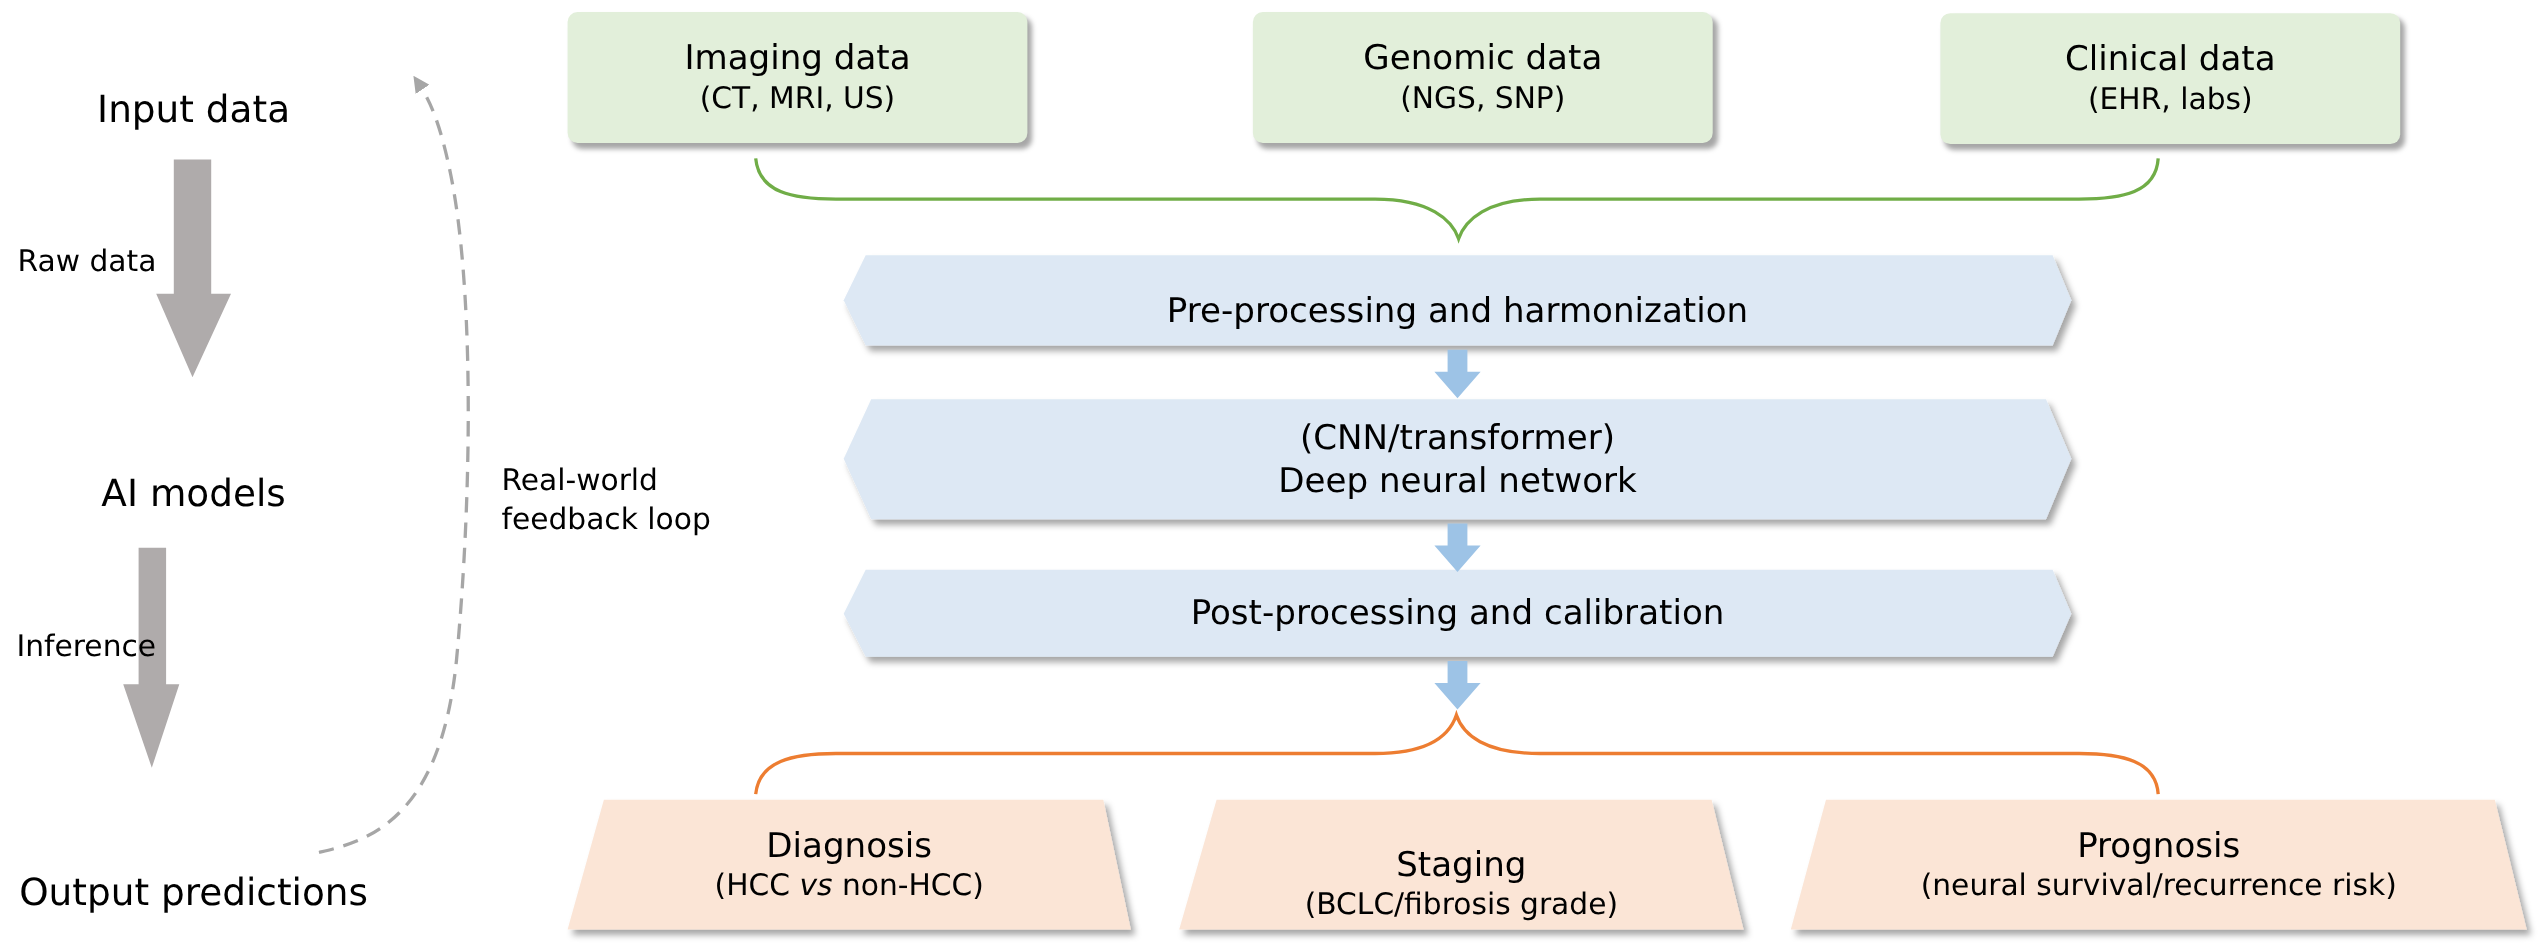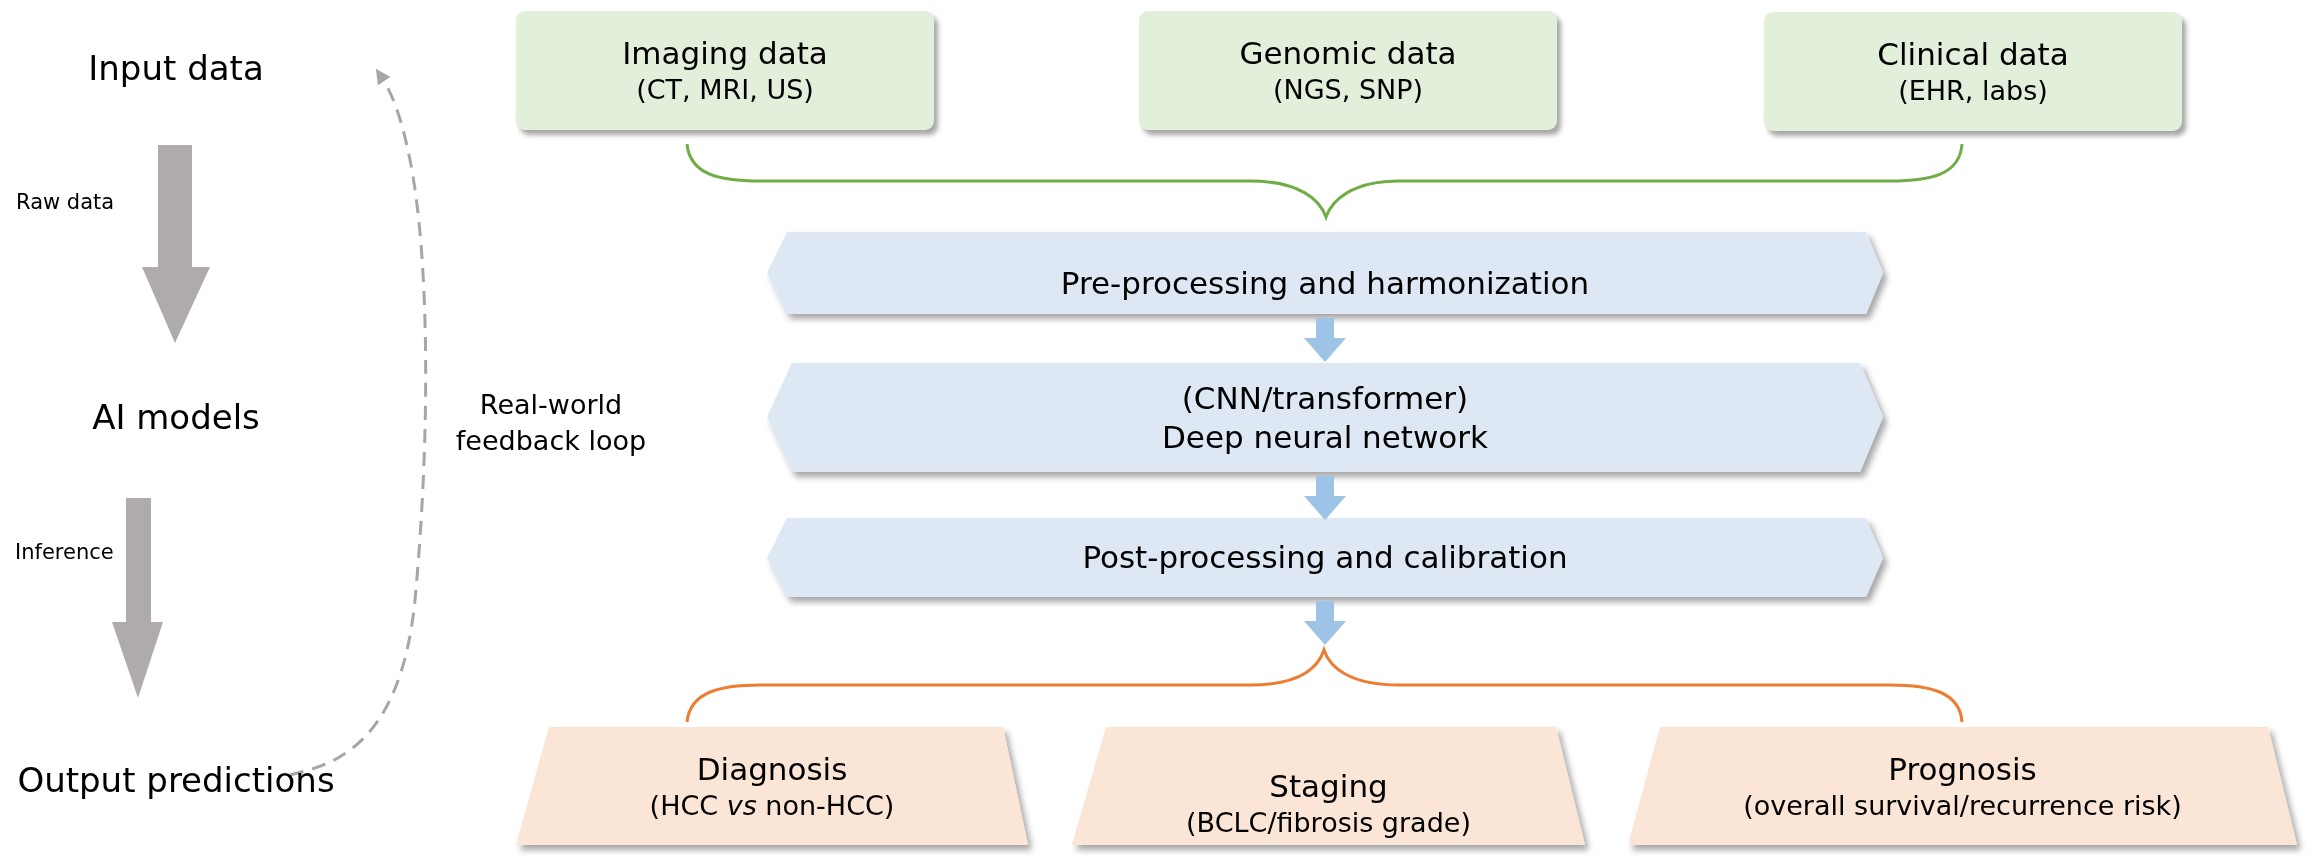--- a/index.html
+++ b/index.html
@@ -1,21 +1,21 @@
 <!DOCTYPE html>
 <html><head>
 <meta charset="utf-8">
 <style>
   html, body { margin: 0; padding: 0; background: #ffffff; }
   body { width: 2314px; height: 860px; position: relative; overflow: hidden;
          font-family: "DejaVu Sans", "Liberation Sans", sans-serif; color: #000; }
   svg.canvas { position: absolute; left: 0; top: 0; }
-  .lbl { position: absolute; white-space: nowrap; text-align: center; line-height: 1.2; }
+  .lbl { position: absolute; white-space: nowrap; line-height: 1.2; margin-top: 32px; }
   .left-big { font-size: 34px; transform: translateX(-50%); }
-  .left-small { font-size: 21px; }
+  .left-small { font-size: 27px; }
   .box-text { position: absolute; display: flex; flex-direction: column; align-items: center; justify-content: center; text-align: center; }
   .box-title { font-size: 31px; line-height: 1.25; }
   .box-sub { font-size: 27px; line-height: 1.25; }
   .input-box { background: #e2efda; border-radius: 9px; box-shadow: 4px 5px 5px rgba(0,0,0,0.35); }
   .feedback { font-size: 27px; transform: translateX(-50%); line-height: 1.35; }
   i { }
 </style>
 </head>
 <body>
 
@@ -89,14 +89,14 @@
 <div class="box-text" style="left:516px; top:727px; width:512px; height:118px;">
   <div class="box-title">Diagnosis</div>
   <div class="box-sub"><span>(HCC </span><i>vs</i><span> non-HCC)</span></div>
 </div>
 <div class="box-text" style="left:1072px; top:727px; width:513px; height:152px;">
   <div class="box-title">Staging</div>
   <div class="box-sub">(BCLC/fibrosis grade)</div>
 </div>
 <div class="box-text" style="left:1628px; top:727px; width:669px; height:118px;">
   <div class="box-title">Prognosis</div>
-  <div class="box-sub">(overall survival/recurrence risk)</div>
+  <div class="box-sub">(neural survival/recurrence risk)</div>
 </div>
 
 </body></html>

